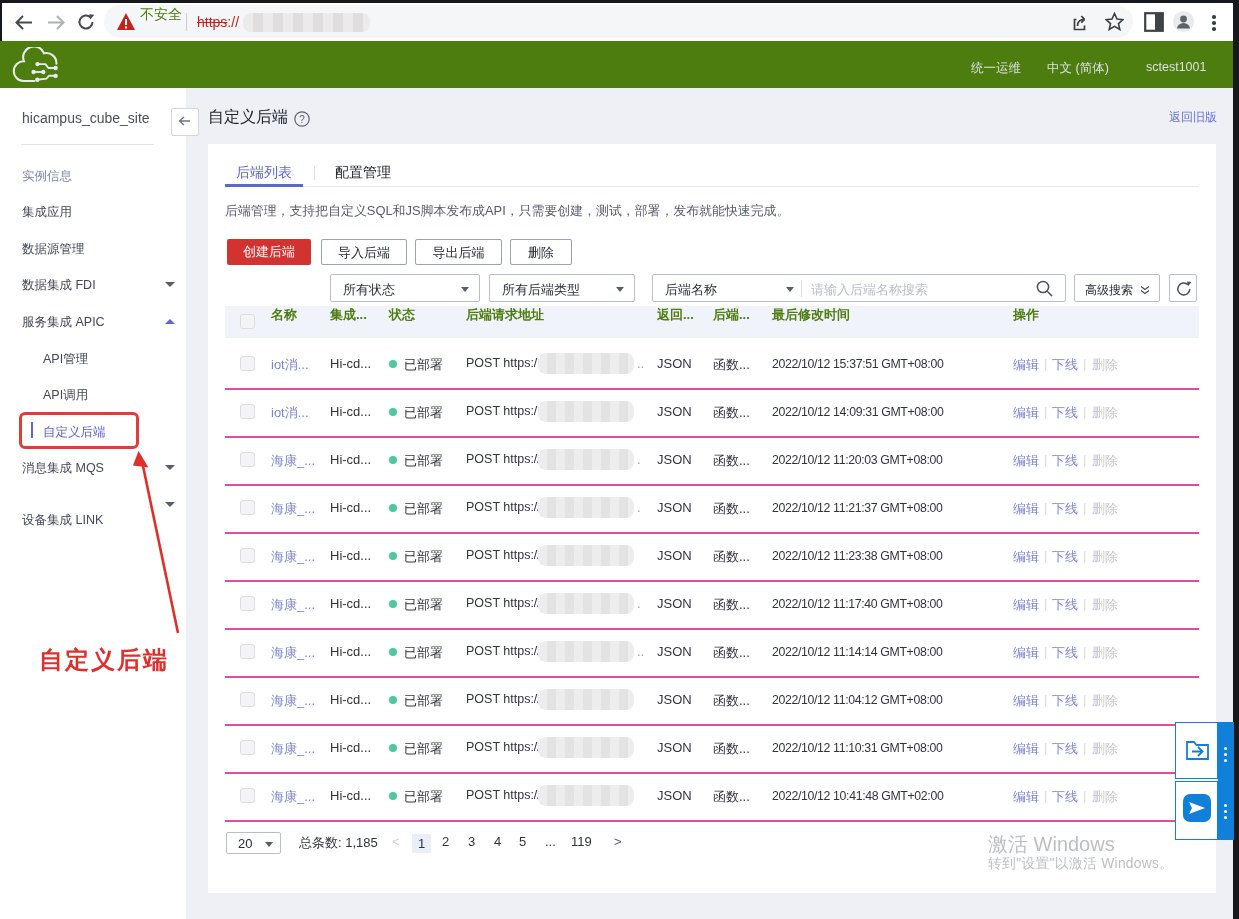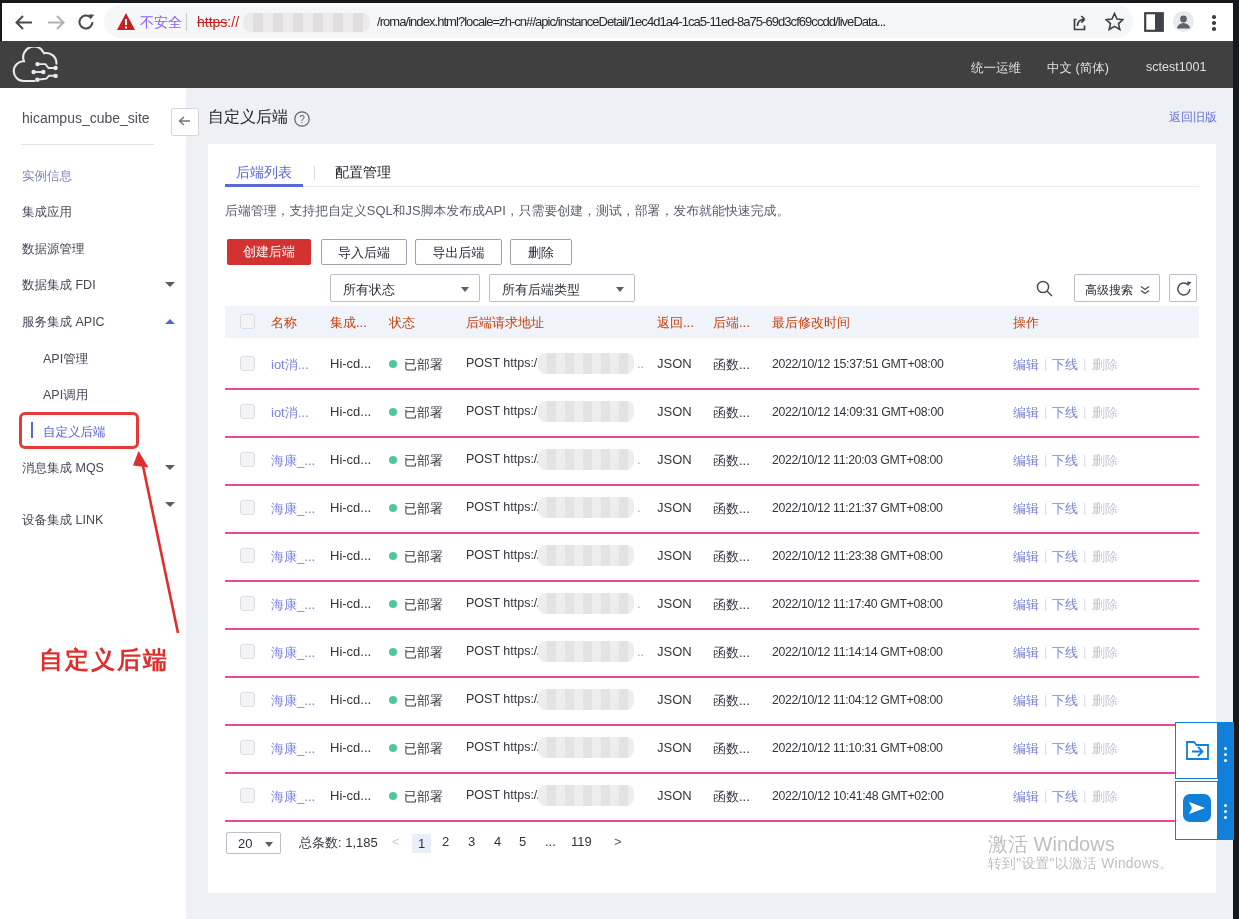--- a/index.html
+++ b/index.html
@@ -6,21 +6,21 @@
 body{width:1239px;height:919px;position:relative;overflow:hidden;
   font-family:"Liberation Sans",sans-serif;background:#fff;}
 .abs{position:absolute;}
 
 #chrome{position:absolute;left:0;top:0;width:1239px;height:41px;background:#fff;}
 #topline{position:absolute;left:0;top:0;width:1239px;height:3px;background:#15181c;}
 #leftline{position:absolute;left:0;top:0;width:2px;height:41px;background:#15181c;}
 #urlpill{position:absolute;left:104px;top:5px;width:1029px;height:33px;border-radius:17px;background:#f5f6f7;}
 .urlblur{position:absolute;border-radius:8px;background:repeating-linear-gradient(90deg,#eceaea 0 10px,#dfdddd 10px 20px);}
 
-#navbar{position:absolute;left:0;top:41px;width:1239px;height:47px;background:#404040;text-decoration:underline;}
+#navbar{position:absolute;left:0;top:41px;width:1239px;height:47px;background:#4d7c0f;text-decoration:underline;}
 .navtxt{position:absolute;top:19px;color:#dde0e5;font-size:12.5px;}
 
 #rstrip{position:absolute;left:1233px;top:0;width:6px;height:919px;background:#17191d;}
 
 #pagebg{position:absolute;left:186px;top:88px;width:1047px;height:831px;background:#eef0f5;}
 
 #sidebar{position:absolute;left:0;top:88px;width:186px;height:831px;background:#fff;}
 .sitem{position:absolute;left:22px;font-size:12.5px;color:#434856;}
 .scaret{position:absolute;left:165px;width:0;height:0;border-left:5px solid transparent;border-right:5px solid transparent;}
 .down{border-top:5px solid #575d6c;}
@@ -40,21 +40,21 @@
 #tabblue{position:absolute;left:17px;top:40px;width:78px;height:3px;background:#5a67d8;}
 #desc{position:absolute;left:17px;top:59px;font-size:12.9px;color:#575d6c;}
 .btn{position:absolute;top:95px;height:26px;border:1px solid #9da3ad;border-radius:2px;background:#fff;
   font-size:13px;color:#252b3a;text-align:center;line-height:26px;box-sizing:border-box;}
 #btncreate{left:19px;width:84px;background:#d23330;border:none;color:#fff;}
 .fbox{position:absolute;top:130px;height:28px;border:1px solid #b9bec8;border-radius:2px;background:#fff;
   box-sizing:border-box;font-size:13px;color:#2a2e38;}
 .fcaret{position:absolute;top:12px;width:0;height:0;border-left:4.5px solid transparent;border-right:4.5px solid transparent;border-top:5px solid #575d6c;}
 
 #thead{position:absolute;left:17px;top:162px;width:974px;height:32px;background:#f0f3fa;}
-.hc{position:absolute;top:8px;font-size:13px;color:#c2410c;font-weight:normal;}
+.hc{position:absolute;top:0;font-size:13px;color:#4d7c0f;font-weight:bold;}
 .row{position:absolute;left:17px;width:974px;height:48px;border-bottom:2px solid #ec4899;}
 .cell{position:absolute;top:16px;font-size:13px;color:#30343e;}
 .tstamp{font-size:12.3px;letter-spacing:-0.35px;top:17px;}
 .cb{position:absolute;width:15px;height:15px;background:#f4f4f6;border:1px solid #dcdce0;border-radius:3px;box-sizing:border-box;}
 .namelink{color:#7a83d9;}
 .gdot{position:absolute;width:8px;height:8px;border-radius:50%;background:#4fc7a0;}
 .blur{position:absolute;border-radius:8px;background:repeating-linear-gradient(90deg,#ededed 0 9px,#e3e3e3 9px 18px);}
 .alink{color:#7a83d9;}
 .asep{color:#d9dbe4;}
 .agray{color:#c3c6d2;}
@@ -81,25 +81,24 @@
   <svg class="abs" style="left:77px;top:13px;" width="18" height="18" viewBox="0 0 18 18">
     <path d="M15.5 9 a6.5 6.5 0 1 1 -2 -4.7" stroke="#47494d" stroke-width="2" fill="none"></path>
     <polygon points="12.2,1.2 17.2,1.7 13.4,6.5" fill="#47494d"></polygon>
   </svg>
 
   <svg class="abs" style="left:117px;top:13px;" width="18" height="17" viewBox="0 0 18 17">
     <polygon points="9,0 18,17 0,17" fill="#c5221f"></polygon>
     <rect x="8" y="6" width="2" height="6" fill="#fff"></rect>
     <rect x="8" y="13.5" width="2" height="2" fill="#fff"></rect>
   </svg>
-  <div class="abs" style="left:140px;top:14px;font-size:14px;color:#8b5cf6;">不安全</div>
+  <div class="abs" style="left:140px;top:6px;font-size:14px;color:#4d7c0f;">不安全</div>
   <div class="abs" style="left:186px;top:13px;width:1px;height:18px;background:#c9cbcf;"></div>
   <div class="abs" style="left:197px;top:14px;font-size:14px;color:#c5221f;"><s>https</s>://</div>
   <div class="urlblur" style="left:243px;top:13px;width:127px;height:19px;"></div>
-  <div class="abs" style="left:377px;top:14px;font-size:13px;letter-spacing:-0.95px;color:#26282c;white-space:nowrap;">/roma/index.html?locale=zh-cn#/apic/instanceDetail/1ec4d1a4-1ca5-11ed-8a75-69d3cf69ccdd/liveData...</div>
 
   <svg class="abs" style="left:1072px;top:13px;" width="19" height="18" viewBox="0 0 19 18">
     <path d="M4.5 6.5 H2.5 V16.5 H12.5 V12.5" stroke="#3c4043" stroke-width="1.7" fill="none"></path>
     <path d="M5.5 13 C5.5 8.5 8.5 6.3 12.3 6.3 M12.6 6.3 L9.3 3 M12.6 6.3 L9.3 9.6" stroke="#3c4043" stroke-width="1.7" fill="none"></path>
   </svg>
 
   <svg class="abs" style="left:1105px;top:12px;" width="19" height="19" viewBox="0 0 19 19">
     <path d="M9.5 1.5 L12 7 L18 7.6 L13.5 11.6 L14.8 17.5 L9.5 14.4 L4.2 17.5 L5.5 11.6 L1 7.6 L7 7 Z" stroke="#3c4043" stroke-width="1.6" fill="none"></path>
   </svg>
 
@@ -207,20 +206,26 @@
   <div class="btn" style="left:302px;width:62px;">删除</div>
 
   <div class="fbox" style="left:122px;width:150px;">
       <span style="position:absolute;left:12px;top:6px;">所有状态</span>
       <div class="fcaret" style="left:130px;"></div>
     </div>
   <div class="fbox" style="left:281px;width:146px;">
       <span style="position:absolute;left:12px;top:6px;">所有后端类型</span>
       <div class="fcaret" style="left:126px;"></div>
     </div>
+  <div class="fbox" style="left:444px;width:414px;">
+    <span style="position:absolute;left:12px;top:6px;">后端名称</span>
+    <div class="fcaret" style="left:133px;"></div>
+    <div style="position:absolute;left:148px;top:5px;width:1px;height:17px;background:#dcdce2;"></div>
+    <span style="position:absolute;left:158px;top:6px;color:#b9bdc8;">请输入后端名称搜索</span>
+  </div>
   <svg class="abs" style="left:828px;top:136px;" width="17" height="17" viewBox="0 0 17 17">
     <circle cx="7" cy="7" r="5.6" fill="none" stroke="#4a4f5a" stroke-width="1.5"></circle>
     <path d="M11.2 11.2 L16 16" stroke="#4a4f5a" stroke-width="1.5"></path>
   </svg>
   <div class="fbox" style="left:866px;width:86px;">
       <span style="position:absolute;left:10px;top:7px;font-size:12px;">高级搜索</span>
     <svg style="position:absolute;left:64px;top:9px;" width="12" height="12" viewBox="0 0 12 12">
       <path d="M2 2.5 L6 5.5 L10 2.5 M2 6.5 L6 9.5 L10 6.5" stroke="#4a4f5a" stroke-width="1.3" fill="none"></path>
     </svg>
   </div>

